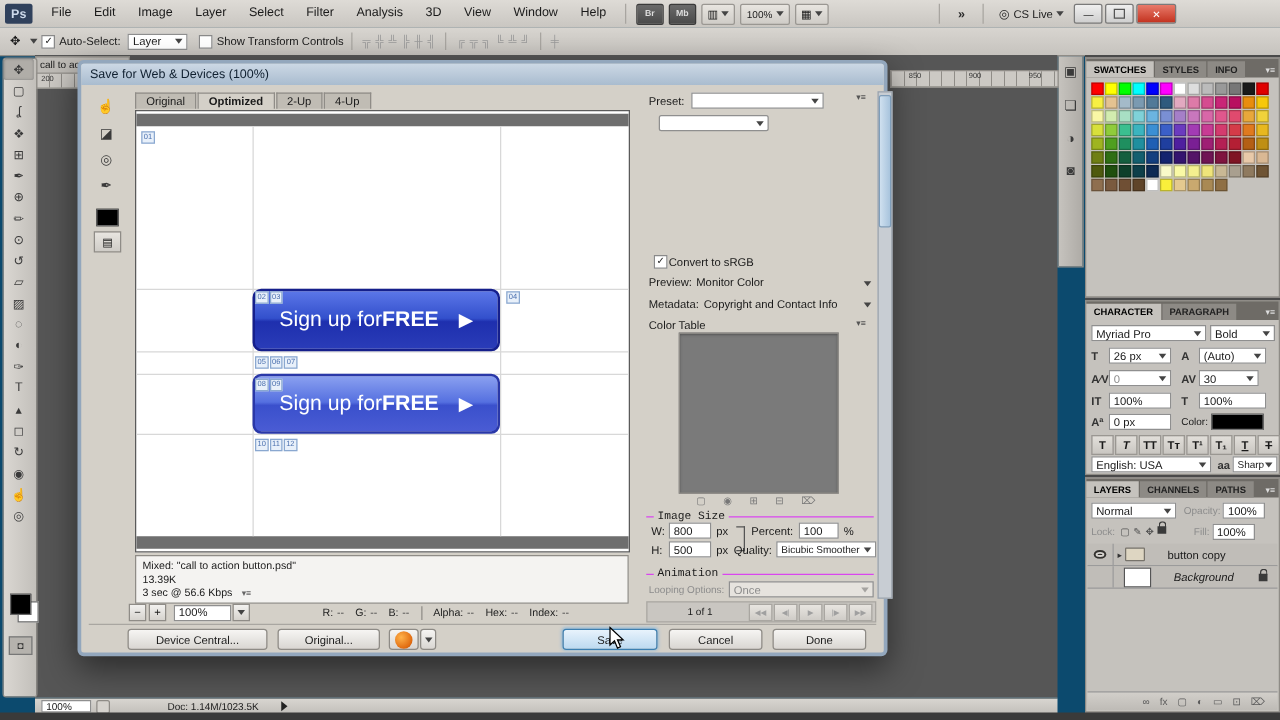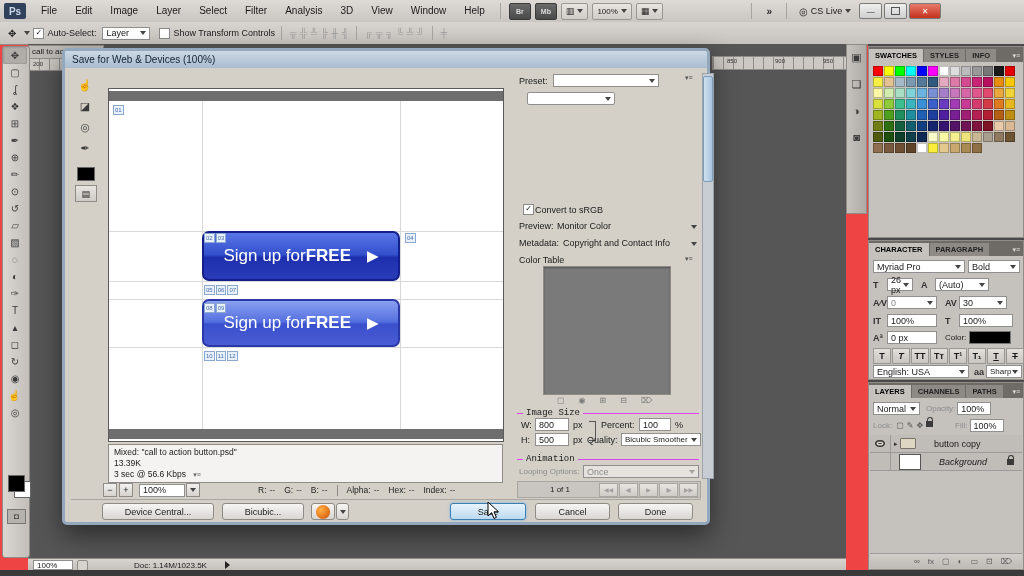--- a/index.html
+++ b/index.html
@@ -1,18 +1,18 @@
 <!DOCTYPE html>
 <html><head>
 <meta charset="utf-8">
 <style>
   html,body{margin:0;padding:0;background:#222;}
   #app{position:relative;width:1024px;height:576px;overflow:hidden;
        font-family:"Liberation Sans", sans-serif;color:#1a1a1a;
-       background:#ef4444;-webkit-user-select:none;user-select:none;}
+       background:#0c4a6e;-webkit-user-select:none;user-select:none;}
   .abs{position:absolute;}
   .lbl{font-size:9px;white-space:nowrap;}
   .dim{color:#8c8c8c;}
   
   .menubar{left:0;top:0;width:1024px;height:22px;background:linear-gradient(#dedbd6,#c9c6c1);
            border-bottom:1px solid #9c9994;display:flex;align-items:center;}
   .ps-logo{width:22px;height:16px;margin:0 6px 0 4px;background:#30415c;color:#cdd9ea;
            font-size:10px;font-weight:bold;display:flex;align-items:center;justify-content:center;border-radius:2px;}
   .menu-item{font-size:10px;padding:0 9px;line-height:22px;}
   .mb-sep{width:1px;height:16px;background:#a8a5a0;margin:0 6px;}
@@ -344,21 +344,21 @@
             <span>Myriad Pro</span>
             <span class="arr"></span>
           </div>
         <div class="dd" style="width:52px;margin-left:3px">
             <span>Bold</span>
             <span class="arr"></span>
           </div>
       </div>
       <div class="chrow" style="left:4px;top:37px">
         <span class="ch-ico">T</span>
-        <div class="dd" style="width:26px">
+        <div class="dd" style="width:50px">
             <span>26 px</span>
             <span class="arr"></span>
           </div>
         <span class="ch-ico" style="margin-left:8px">A</span>
         <div class="dd" style="width:54px">
             <span>(Auto)</span>
             <span class="arr"></span>
           </div>
       </div>
       <div class="chrow" style="left:4px;top:55px">
@@ -415,21 +415,21 @@
     </div>
 
     <div class="panel" style="top:338px;height:188px">
       <div class="ptabs">
         <span class="ptab active">LAYERS</span>
         <span class="ptab">CHANNELS</span>
         <span class="ptab">PATHS</span>
         <span class="pmenu">▾≡</span>
       </div>
       <div class="chrow" style="left:4px;top:19px">
-        <div class="dd" style="width:47px">
+        <div class="dd" style="width:68px">
             <span>Normal</span>
             <span class="arr"></span>
           </div>
         <span class="dim" style="font-size:8px;margin-left:6px">Opacity:</span>
         <div class="dd" style="width:34px;margin-left:2px">
             <span>100%</span>
           </div>
       </div>
       <div class="chrow" style="left:4px;top:36px">
         <span class="dim" style="font-size:8px">Lock:</span>
@@ -481,20 +481,26 @@
 
     <div class="abs" style="left:8px;top:24px;width:24px">
         <div class="sfw-tool">☝</div>
         <div class="sfw-tool">◪</div>
         <div class="sfw-tool">◎</div>
         <div class="sfw-tool">✒</div>
       </div>
     <div class="abs" style="left:12px;top:116px;width:16px;height:12px;background:#000;border:1px solid #666"></div>
     <div class="abs" style="left:10px;top:134px;width:20px;height:15px;border:1px solid #8f8c87;background:linear-gradient(#e8e5e0,#cfccc7);display:flex;align-items:center;justify-content:center;font-size:9px">▤</div>
 
+    <div class="abs" style="left:43px;top:23px;display:flex">
+        <span class="sfw-tab">Original</span>
+        <span class="sfw-tab active">Optimized</span>
+        <span class="sfw-tab">2-Up</span>
+        <span class="sfw-tab">4-Up</span>
+      </div>
 
     <div class="previewf abs" style="left:43px;top:37px;width:394px;height:352px">
       <div class="gbar" style="top:2px"></div>
       <div class="gbar" style="top:340px"></div>
       <div class="guide-v" style="left:93px"></div>
       <div class="guide-v" style="left:291px"></div>
       <div class="guide-h" style="top:142px"></div>
       <div class="guide-h" style="top:192px"></div>
       <div class="guide-h" style="top:210px"></div>
       <div class="guide-h" style="top:258px"></div>
@@ -655,21 +661,21 @@
           <div class="pbtn">▶▶</div>
         </div>
     </div>
 
     <div class="scrollt abs" style="left:637px;top:22px;width:10px;height:404px">
       <div class="scrollthumb" style="position:absolute;left:0;top:2px;width:8px;height:104px"></div>
     </div>
 
     <div class="abs" style="left:6px;top:448px;width:630px;border-top:1px solid #a9a6a1"></div>
     <div class="btn abs" style="left:37px;top:452px;width:112px">Device Central...</div>
-    <div class="btn abs" style="left:157px;top:452px;width:82px">Bicubic...</div>
+    <div class="btn abs" style="left:157px;top:452px;width:82px">Original...</div>
     <div class="btn abs" style="left:246px;top:452px;width:24px">
         <span class="fficon"></span>
       </div>
     <div class="btn abs" style="left:271px;top:452px;width:13px">
         <span class="arr"></span>
       </div>
     <div class="btn primary abs" style="left:385px;top:452px;width:76px">Save</div>
     <div class="btn abs" style="left:470px;top:452px;width:75px">Cancel</div>
     <div class="btn abs" style="left:553px;top:452px;width:75px">Done</div>
   </div>

